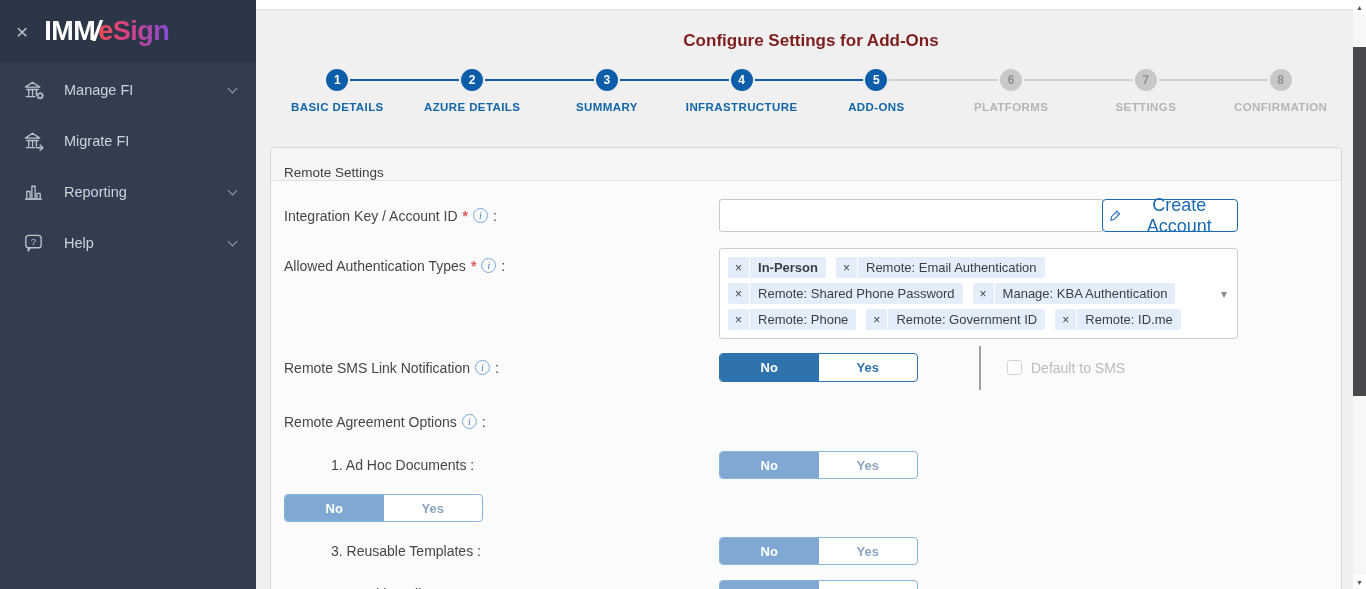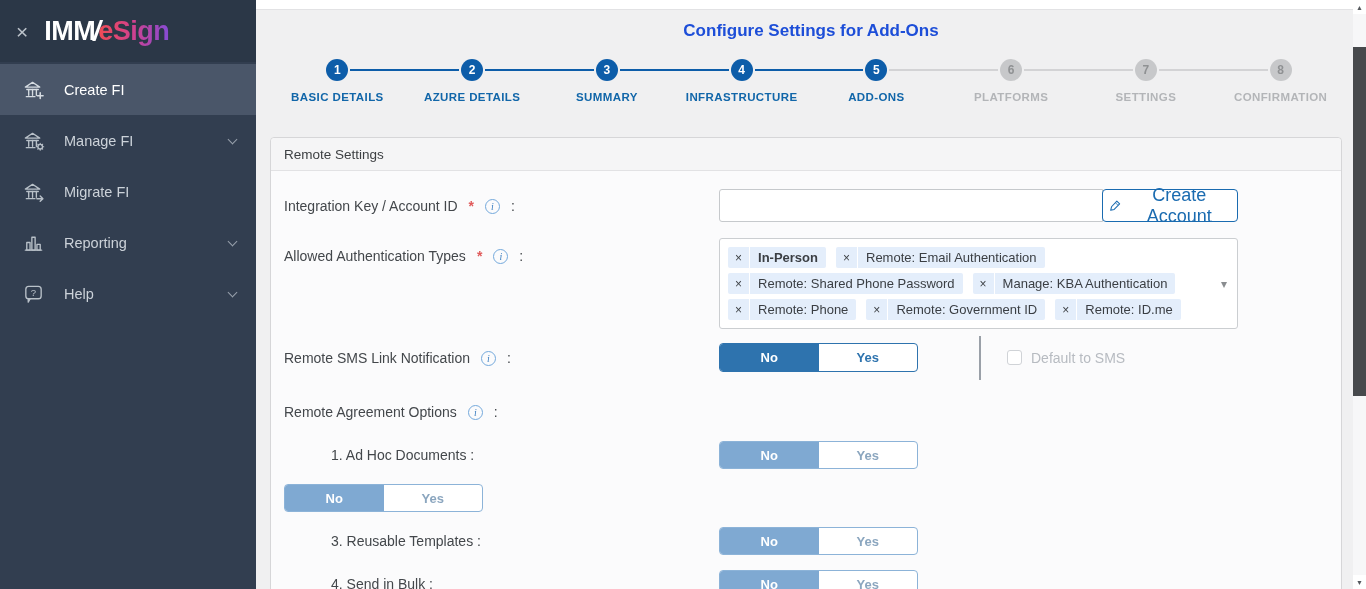--- a/index.html
+++ b/index.html
@@ -25,44 +25,44 @@
            font-size:14.5px; color:#ccd2d9; cursor:pointer; }
   .mitem.active { background:#4a5669; color:#ffffff; }
   .mitem svg { width:23px; height:23px; flex:none; }
   .mspacer { flex:1; }
   .chev { width:7px; height:7px; border-right:1.6px solid #97a0ab; border-bottom:1.6px solid #97a0ab;
           transform:rotate(45deg); margin-top:-3px; flex:none; }
 
   
   .content { flex:1; position:relative; height:589px; overflow:hidden; background:#f0f0f1; }
   .topstrip { height:10px; background:#ffffff; border-bottom:1px solid #e2e2e4; }
-  .page-title { text-align:center; margin-top:11px; height:20px; line-height:20px;
-                font-size:17px; font-weight:bold; color:#1d4ed8; }
+  .page-title { text-align:center; margin-top:21px; height:20px; line-height:20px;
+                font-size:17px; font-weight:bold; color:#7f1d1d; }
 
   
   .stepper { display:flex; margin:18px 18px 0 14px; }
   .step { flex:1; position:relative; display:flex; flex-direction:column; align-items:center; }
   .step:not(:first-child)::before { content:""; position:absolute; top:10px; height:2px;
        left:calc(-50% + 13px); width:calc(100% - 26px); background:#d3d3d5; }
   .step.s-done:not(:first-child)::before, .step.s-active:not(:first-child)::before { background:#0d5da9; }
   .dot { width:22px; height:22px; border-radius:50%; background:#0d5da9; color:#fff;
          font-size:12px; font-weight:bold; display:flex; align-items:center; justify-content:center;
          position:relative; z-index:1; cursor:pointer; }
   .s-upcoming .dot { background:#c7c8ca; color:#8f9193; }
   .slabel { margin-top:10px; font-size:11.5px; font-weight:bold; letter-spacing:.4px; color:#1166a9; }
   .s-upcoming .slabel { color:#b3b5b8; }
 
   
   .panel { margin:34px 24px 0 14px; background:#fbfbfc; border:1px solid #d6d6d8;
            border-radius:4px; min-height:470px; }
-  .pheader { height:33px; display:flex; align-items:center; padding:0 13px; background:#f5f5f6;
+  .pheader { height:33px; display:flex; align-items:flex-end; padding:0 13px; background:#f5f5f6;
              border-bottom:1px solid #e2e2e4; font-size:13.5px; color:#3d4043; border-radius:4px 4px 0 0; }
 
   .frow { display:flex; align-items:center; padding:0 13px; }
-  .flabel { width:435px; flex:none; display:flex; align-items:flex-end; gap:11px;
+  .flabel { width:435px; flex:none; display:flex; align-items:flex-start; gap:5px;
             font-size:14px; color:#43474b; }
   .req { color:#e05a5a; font-weight:bold; }
   .info { width:15px; height:15px; border-radius:50%; border:1px solid #74a9dc; color:#3d7fc1;
           font-size:10px; font-style:italic; font-family:"Liberation Serif", serif;
           display:inline-flex; align-items:center; justify-content:center; flex:none; cursor:pointer; }
   .r1 { margin-top:18px; height:33px; }
   .textinput { width:384px; height:33px; border:1px solid #c6c9cc; border-radius:3px 0 0 3px;
                background:#fff; padding:0 8px; font-size:13px; color:#43474b; outline:none; }
   .btn-create { width:136px; height:33px; margin-left:-1px; border:1px solid #1a6bb0; border-radius:4px;
                 background:#fff; color:#1a6bb0; font-size:18px; display:flex; align-items:center;
@@ -113,30 +113,20 @@
 </head>
 <body>
 
 <div class="sidebar">
   <div class="logobar">
     <span class="close-x">×</span>
     <span class="logo"><span>IMM</span><span class="slash">/</span><span class="esign">eSign</span></span>
   </div>
   <div class="menu">
 
-    <div class="mitem active">
-      <svg viewBox="0 0 24 24" fill="none" stroke="#d6dce2" stroke-width="1.4" stroke-linecap="round" stroke-linejoin="round">
-        <path d="M3.5 9.5 L11 4.5 L18.5 9.5 Z"></path>
-          <path d="M5 12 h12"></path>
-          <path d="M7 12 v6 M11 12 v6 M15 12 v6"></path>
-          <path d="M4.5 19.5 h9"></path>
-        <path d="M19 15.5 v6 M16 18.5 h6" stroke-width="1.6"></path>
-      </svg>
-      <span>Create FI</span>
-    </div>
 
     <div class="mitem">
       <svg viewBox="0 0 24 24" fill="none" stroke="#b9c1c9" stroke-width="1.4" stroke-linecap="round" stroke-linejoin="round">
         <path d="M3.5 9.5 L11 4.5 L18.5 9.5 Z"></path>
           <path d="M5 12 h12"></path>
           <path d="M7 12 v6 M11 12 v6 M15 12 v6"></path>
           <path d="M4.5 19.5 h9"></path>
         <circle cx="19" cy="18.5" r="2.4"></circle>
           <path d="M19 14.8 v1.2 M19 20.9 v1.2 M15.3 18.5 h1.2 M21.5 18.5 h1.2 M16.4 15.9 l.9.9 M20.7 20.2 l.9.9 M21.6 15.9 l-.9.9 M17.3 20.2 l-.9.9" stroke-width="1.1"></path>
       </svg>

